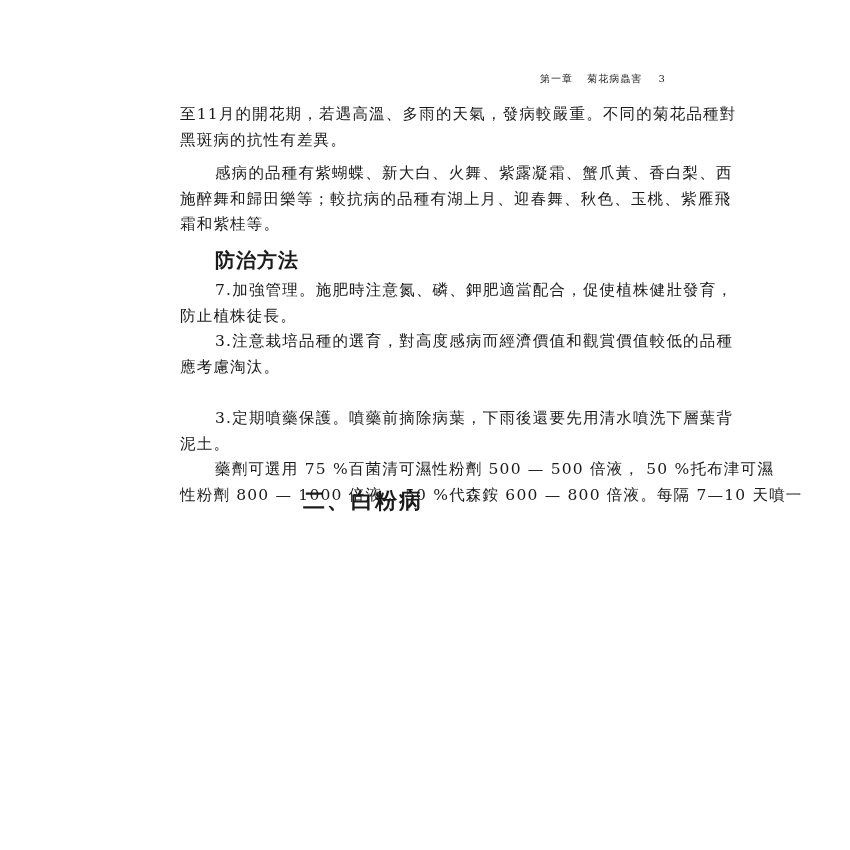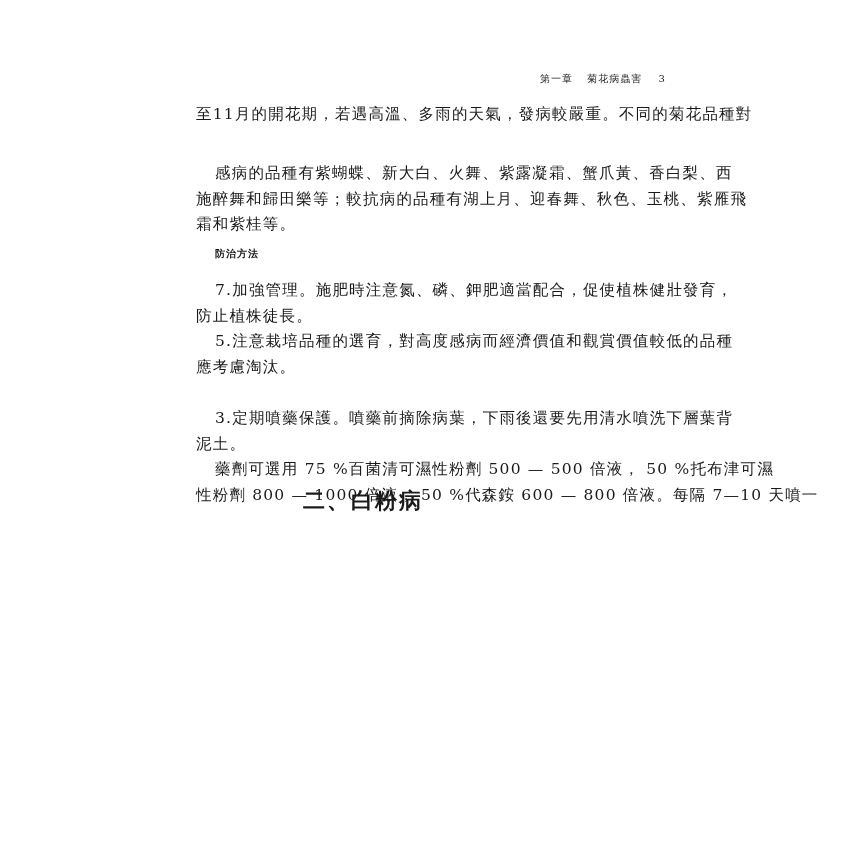--- a/index.html
+++ b/index.html
@@ -25,30 +25,30 @@
       top: 72px;
       left: 540px;
       font-size: 10px;
       letter-spacing: 1px;
       white-space: nowrap;
     }
     .running-header .chapter { margin-right: 10px; }
     .running-header .section { margin-right: 12px; }
     .line {
       position: absolute;
-      left: 196px;
+      left: 180px;
       font-size: 15.5px;
       white-space: nowrap;
       letter-spacing: 1.2px;
     }
     .indent { left: 215px; }
     .subhead {
       position: absolute;
       left: 215px;
-      font-size: 10px;
+      font-size: 20px;
       font-weight: bold;
       letter-spacing: 1px;
       font-family: "DejaVu Sans", "Liberation Sans", sans-serif;
     }
     .section-title {
       position: absolute;
       top: 482px;
       left: 0;
       width: 726px;
       text-align: center;
@@ -63,29 +63,30 @@
 
 <div class="page">
 
   <div class="running-header">
     <span class="chapter">第一章</span>
     <span class="section">菊花病蟲害</span>
     <span>3</span>
   </div>
 
   <div class="line" style="top:104px;">至11月的開花期，若遇高溫、多雨的天氣，發病較嚴重。不同的菊花品種對</div>
+  <div class="line" style="top:130px;">黑斑病的抗性有差異。</div>
   <div class="line indent" style="top:163px;">感病的品種有紫蝴蝶、新大白、火舞、紫露凝霜、蟹爪黃、香白梨、西</div>
   <div class="line" style="top:189px;">施醉舞和歸田樂等；較抗病的品種有湖上月、迎春舞、秋色、玉桃、紫雁飛</div>
   <div class="line" style="top:214px;">霜和紫桂等。</div>
 
   <div class="subhead" style="top:247px;">防治方法</div>
 
   <div class="line indent" style="top:280px;">7.加強管理。施肥時注意氮、磷、鉀肥適當配合，促使植株健壯發育，</div>
   <div class="line" style="top:306px;">防止植株徒長。</div>
-  <div class="line indent" style="top:331px;">5.注意栽培品種的選育，對高度感病而經濟價值和觀賞價值較低的品種</div>
+  <div class="line indent" style="top:331px;">3.注意栽培品種的選育，對高度感病而經濟價值和觀賞價值較低的品種</div>
   <div class="line" style="top:357px;">應考慮淘汰。</div>
   <div class="line indent" style="top:408px;">3.定期噴藥保護。噴藥前摘除病葉，下雨後還要先用清水噴洗下層葉背</div>
   <div class="line" style="top:434px;">泥土。</div>
   <div class="line indent" style="top:459px;">藥劑可選用 75 %百菌清可濕性粉劑 500 — 500 倍液， 50 %托布津可濕</div>
   <div class="line" style="top:485px;">性粉劑 800 — 1000 倍液， 50 %代森銨 600 — 800 倍液。每隔 7—10 天噴一</div>
 
   <div class="section-title" style="top:486px;">二、白粉病</div>
 
 </div>
 

